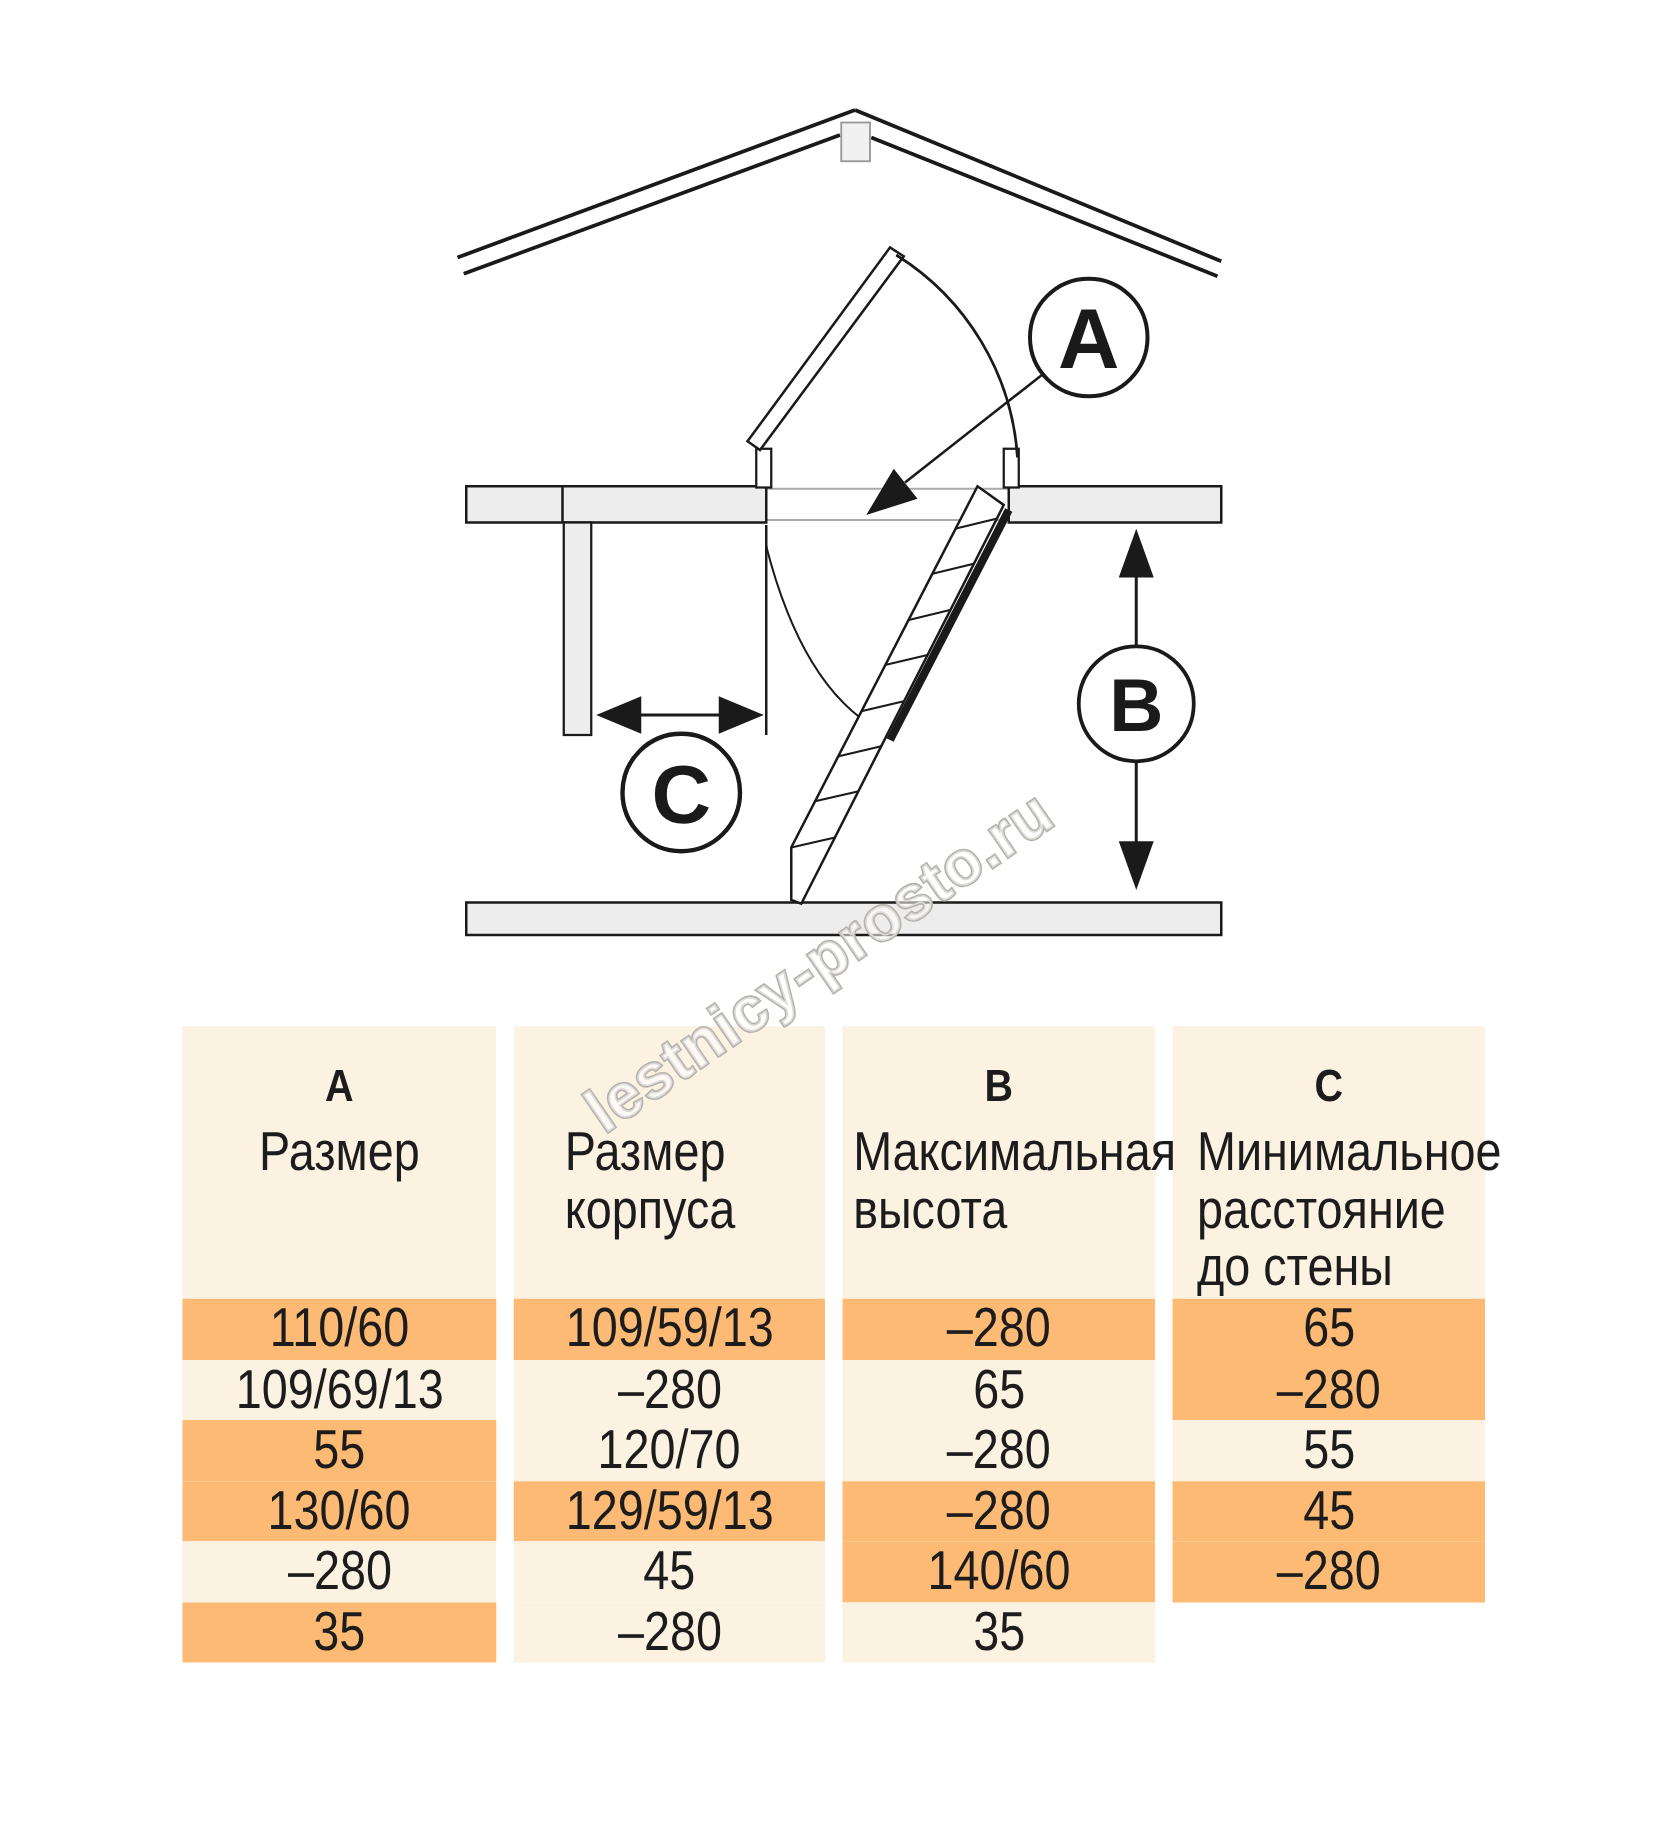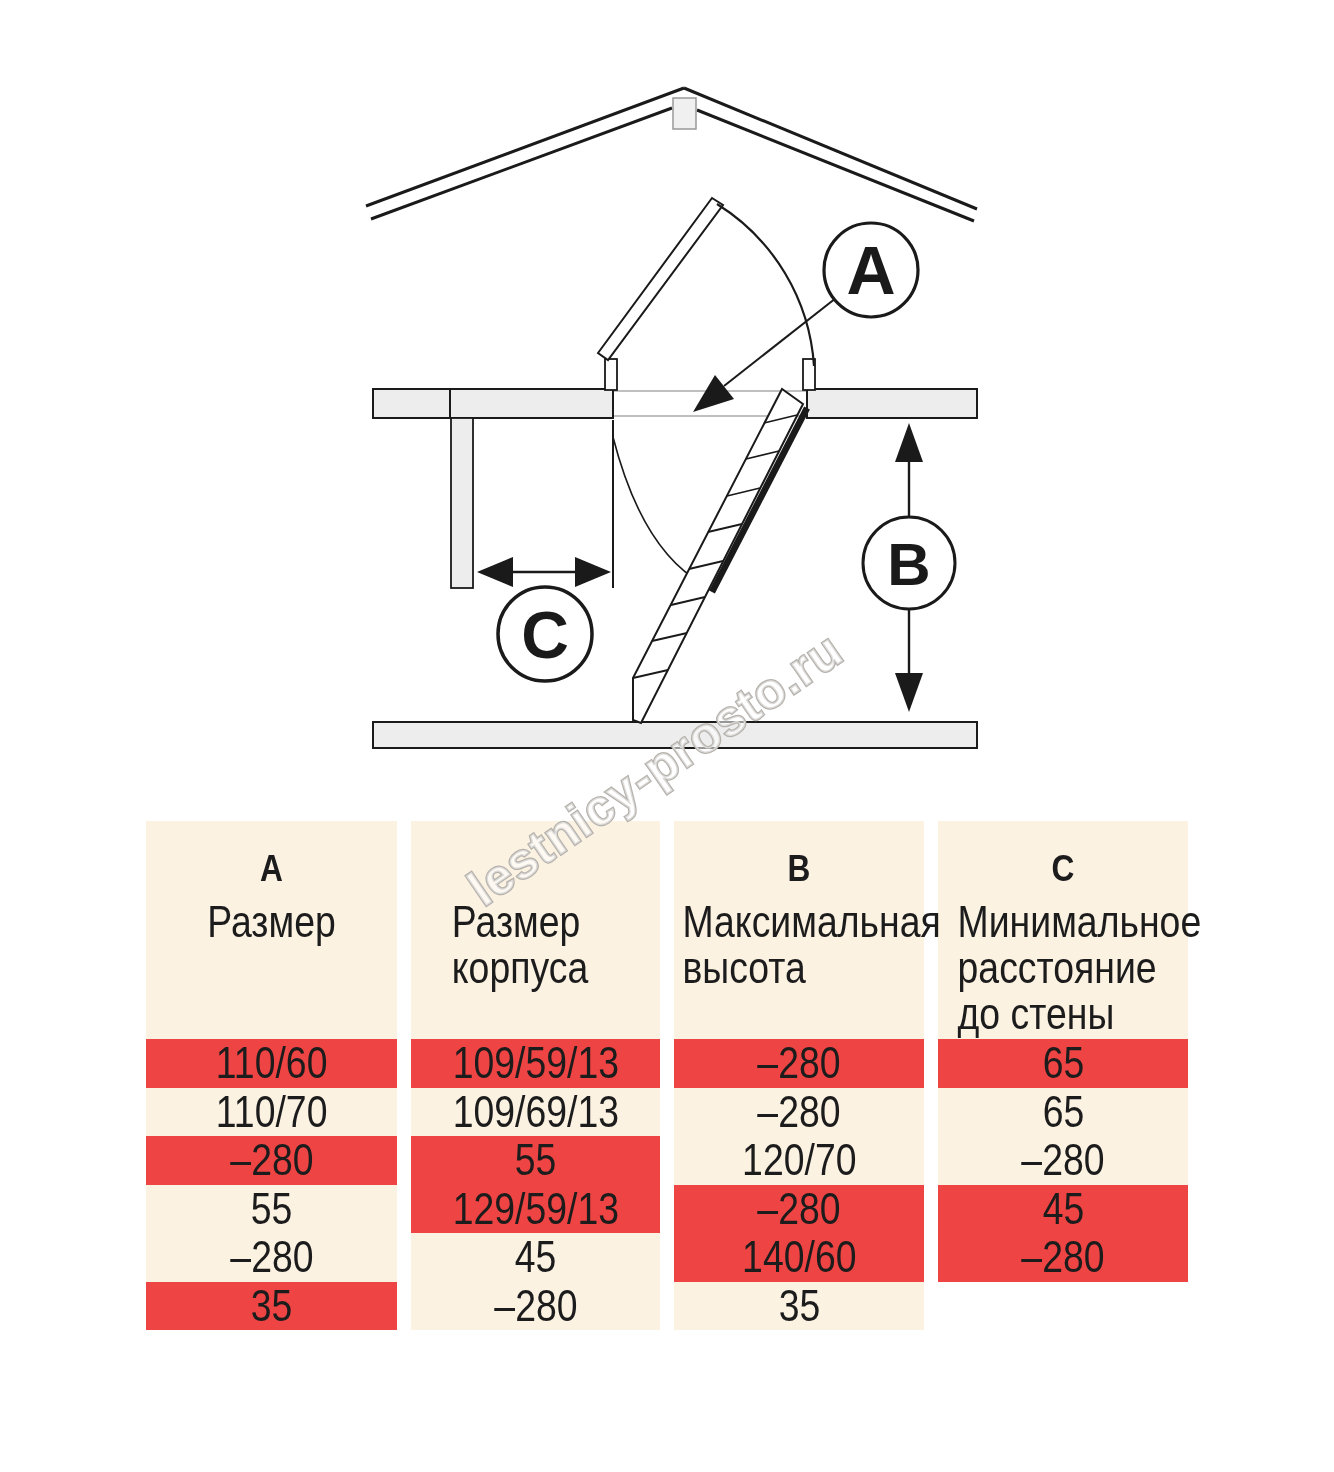--- a/index.html
+++ b/index.html
@@ -10,21 +10,21 @@
   
   #diagram{position:absolute;left:0;top:0;}
   
   .spec-table{
     position:absolute;left:146px;top:821px;width:1042px;
     display:grid;
     grid-template-columns:251px 249px 250px 250px;
     grid-template-rows:218px repeat(8,48.5px);
     column-gap:14px;
   }
-  .cell,.hcell{background:#ef4444;}
+  .cell,.hcell{background:#fdba74;}
   .cream{background:#fcf2e2;}
   .hcell{padding-top:26px;overflow:visible;}
   .hletter{
     height:44px;line-height:44px;text-align:center;
     font-size:36px;font-weight:bold;transform:scaleX(.88);transform-origin:50% 50%;
   }
   .htitle{
     margin-top:8px;font-size:44px;line-height:46px;white-space:pre-line;
     transform:scaleX(.85);transform-origin:0 50%;
   }
@@ -143,23 +143,20 @@
       <span>109/59/13</span>
     </div>
   <div class="cell">
       <span>–280</span>
     </div>
   <div class="cell">
       <span>65</span>
     </div>
 
   <div class="cell cream">
-      <span>110/70</span>
-    </div>
-  <div class="cell cream">
       <span>109/69/13</span>
     </div>
   <div class="cell cream">
       <span>–280</span>
     </div>
   <div class="cell cream">
       <span>65</span>
     </div>
 
   <div class="cell">
@@ -172,20 +169,23 @@
   <div class="cell cream">
       <span>120/70</span>
     </div>
   <div class="cell cream">
       <span>–280</span>
     </div>
   <div class="cell cream">
       <span>55</span>
     </div>
 
+  <div class="cell">
+      <span>130/60</span>
+    </div>
   <div class="cell">
       <span>129/59/13</span>
     </div>
   <div class="cell">
       <span>–280</span>
     </div>
   <div class="cell">
       <span>45</span>
     </div>
 

